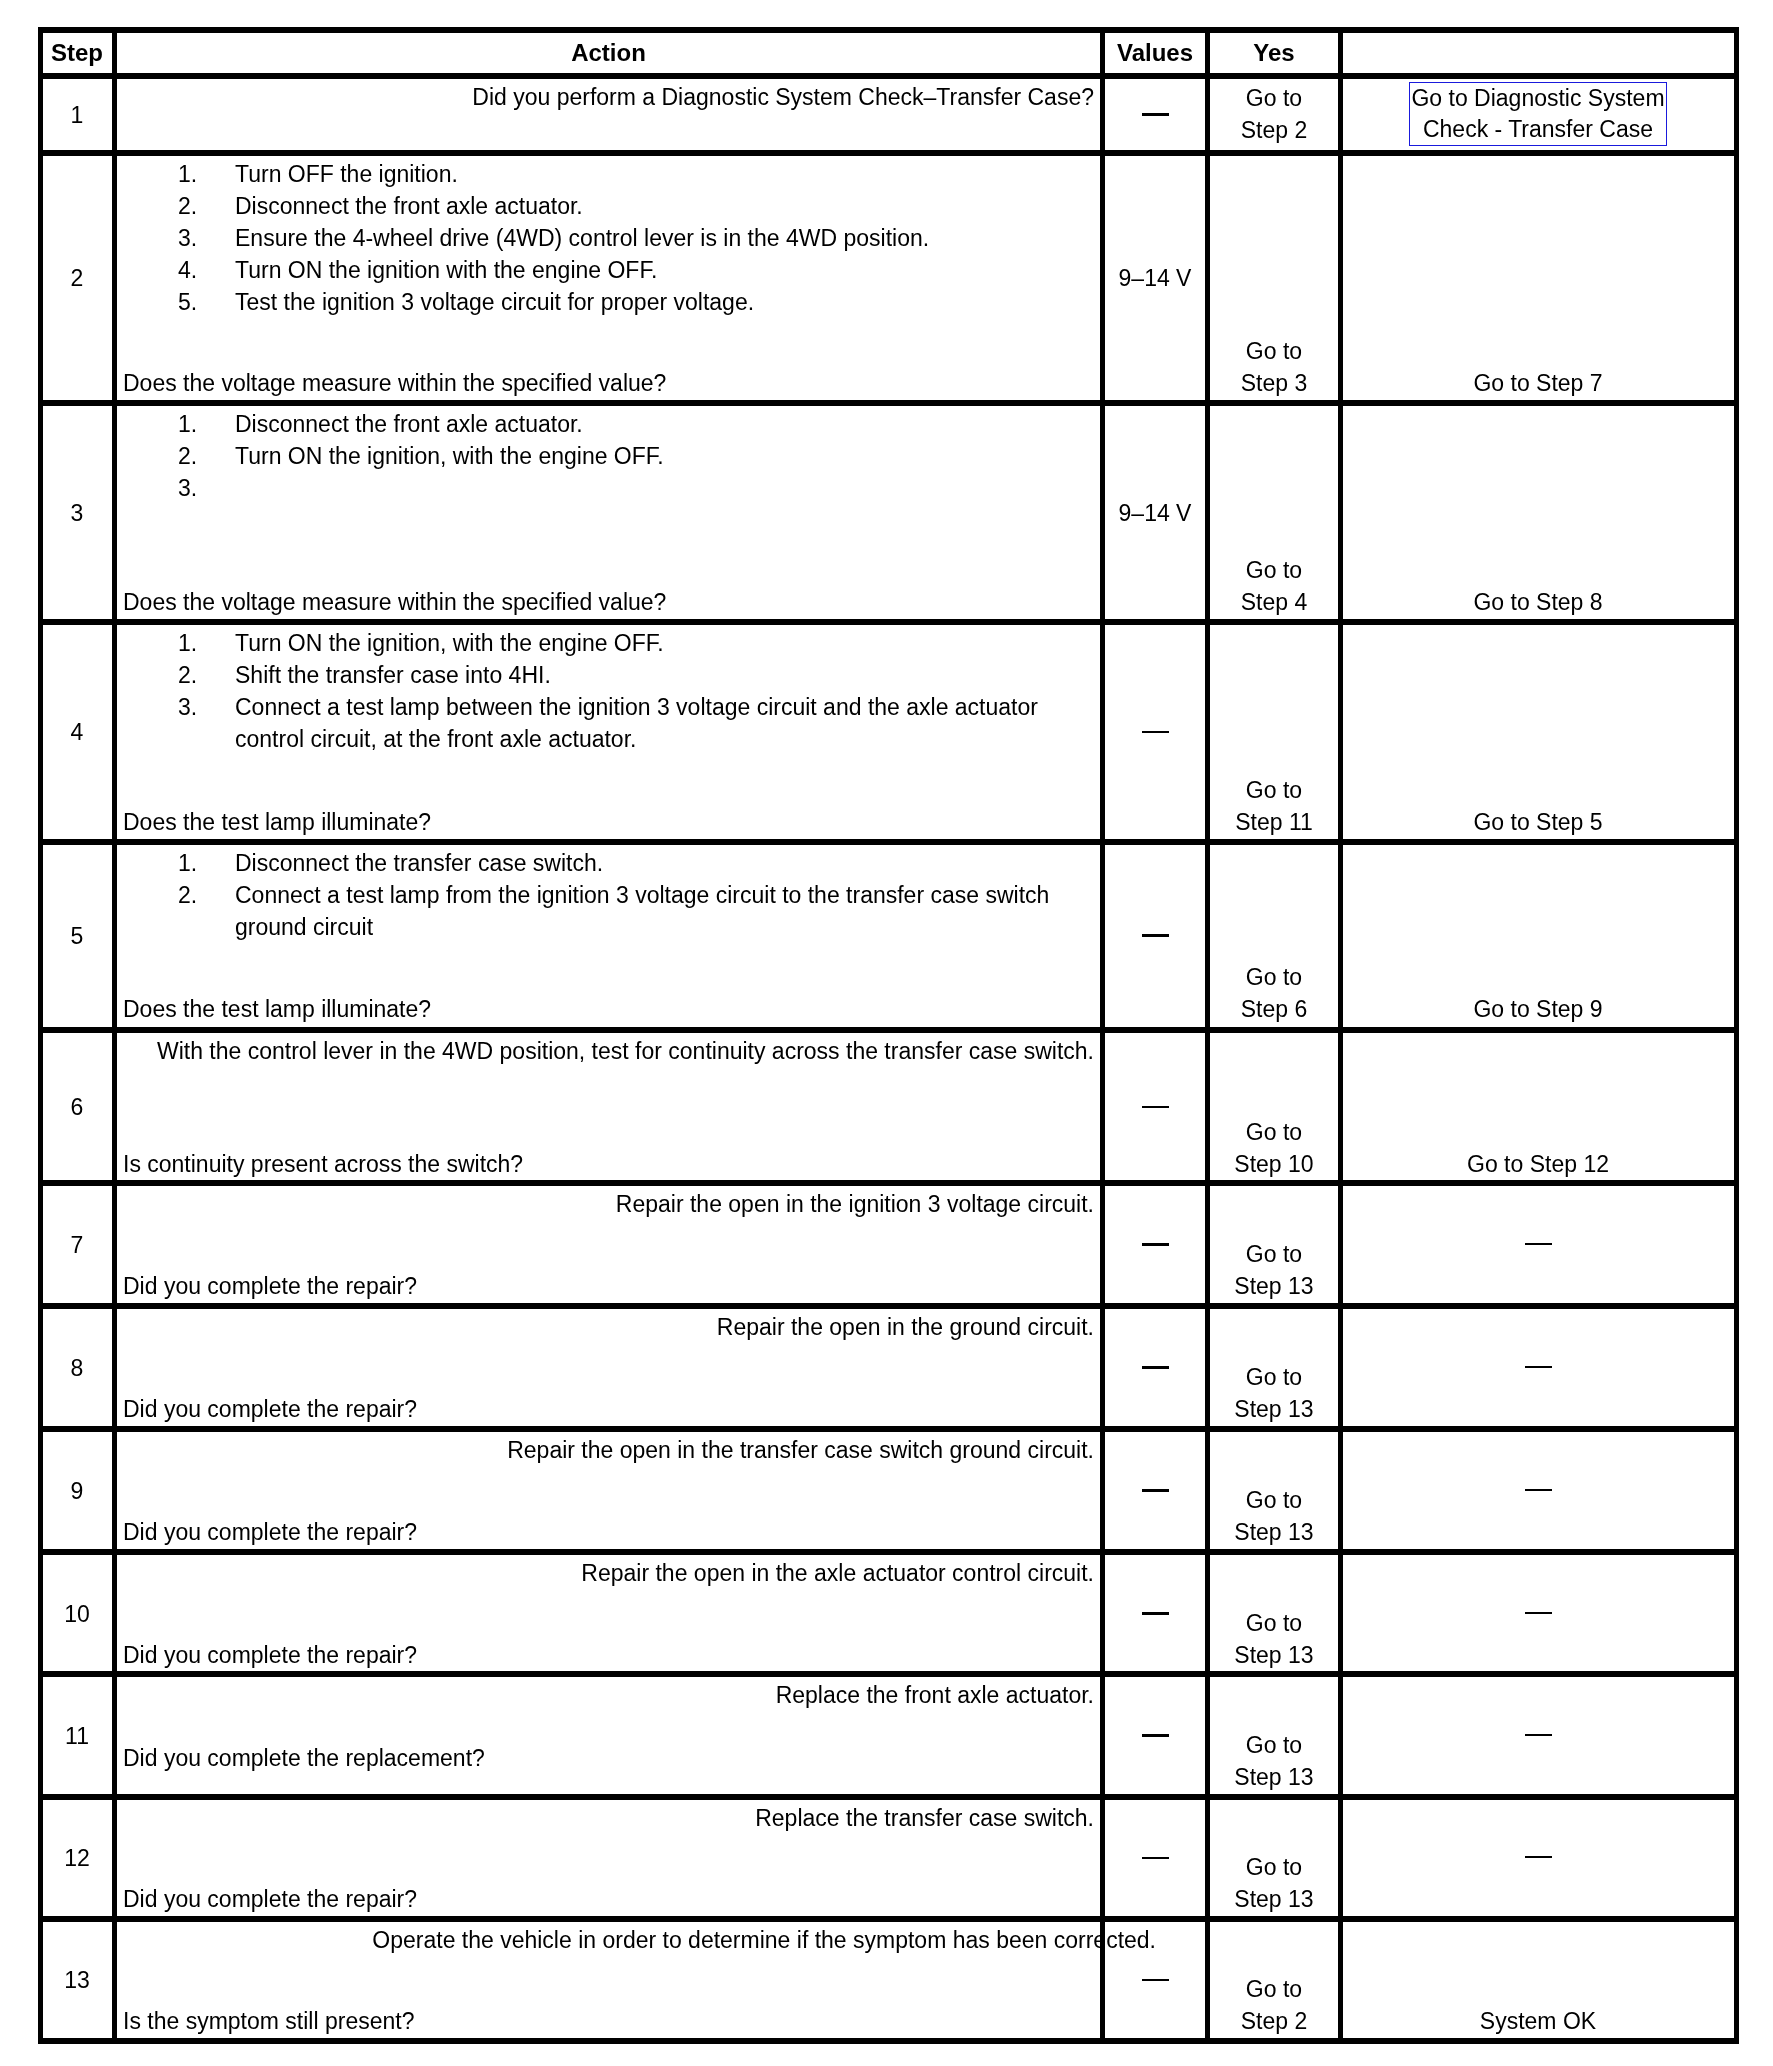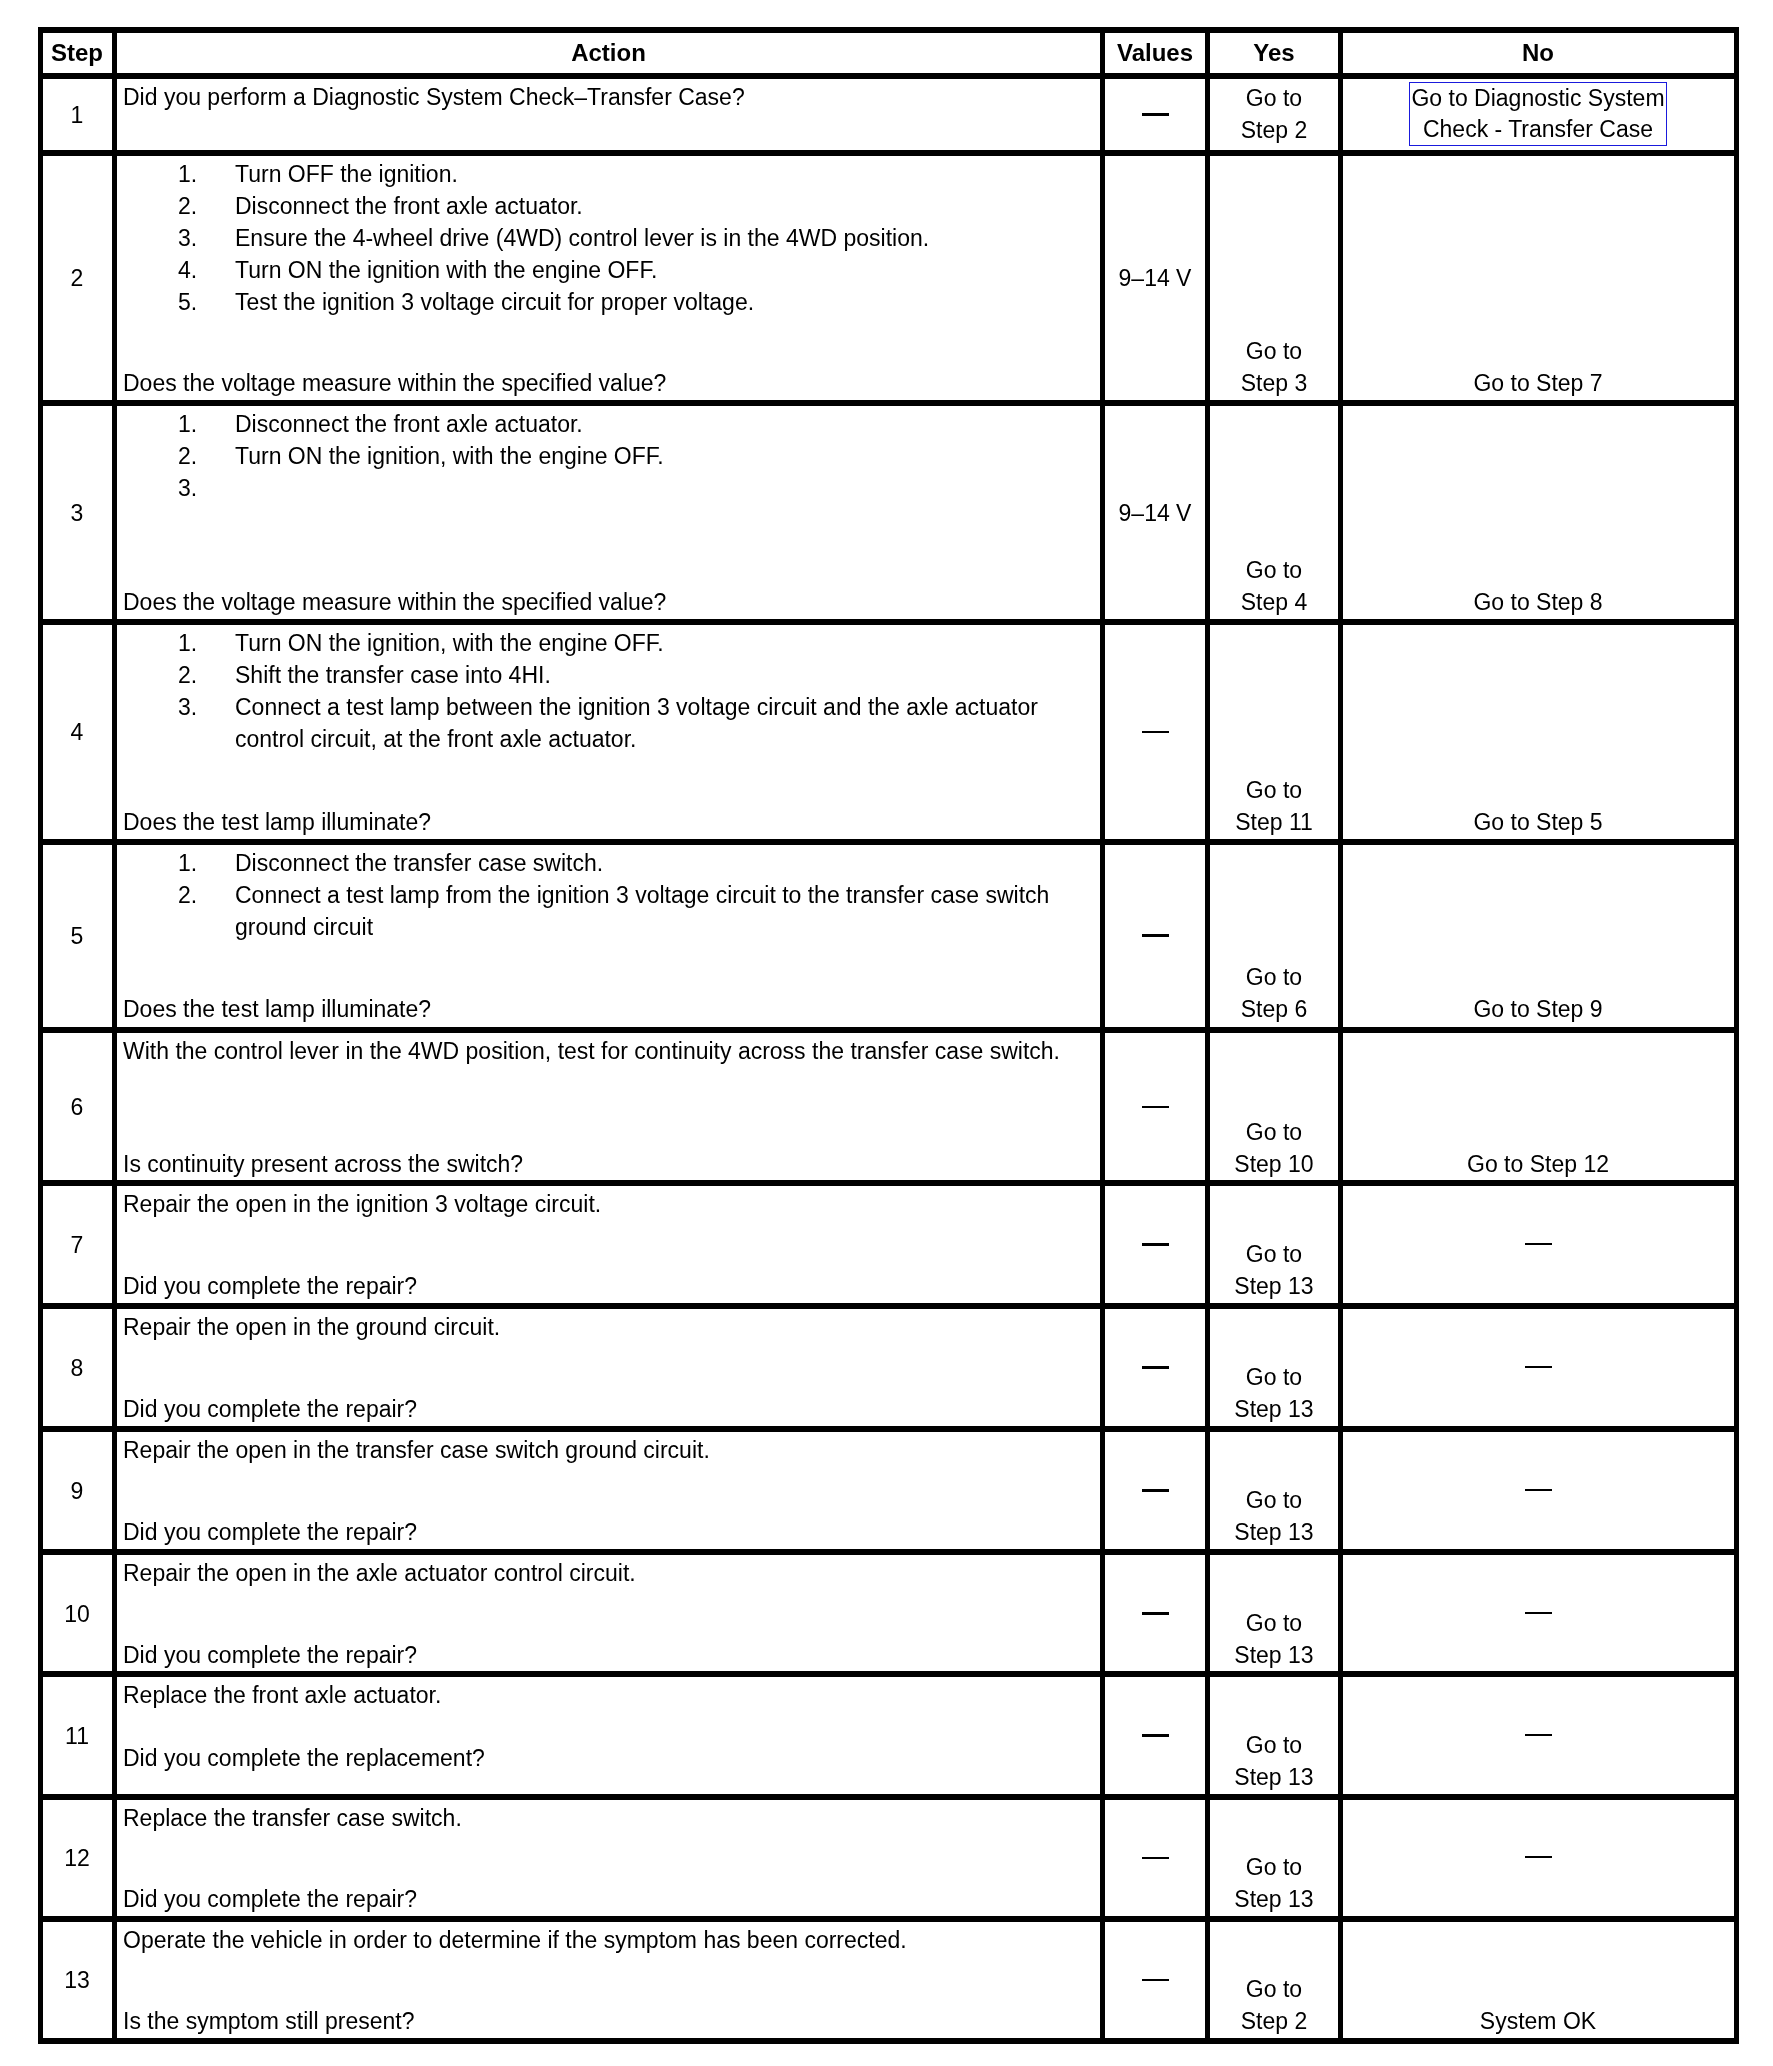--- a/index.html
+++ b/index.html
@@ -5,21 +5,21 @@
   html, body { margin:0; padding:0; background:#ffffff; }
   body { width:1773px; height:2066px; position:relative; overflow:hidden;
          font-family:"Liberation Sans", sans-serif; color:#000; }
   #diag-table { position:absolute; left:0; top:0; width:1773px; height:2066px; }
   .hline { position:absolute; background:#000; height:6px; left:38px; width:1701px; }
   .vline { position:absolute; background:#000; width:5.2px; }
   .cell { position:absolute; box-sizing:border-box; font-size:23px; line-height:32px; }
   .hdr { font-weight:bold; font-size:24px; display:flex; align-items:center; justify-content:center; }
   .center { display:flex; align-items:center; justify-content:center; text-align:center; }
   .action { padding:1.5px 6px 0 6px; }
-  .action .intro { display:block; }
+  .action .intro { display:block;text-align:right; }
   .action ol { list-style:none; margin:0; padding:0; }
   .action li { position:relative; padding-left:112px; }
   .action li .num { position:absolute; left:55px; }
   .action .question { position:absolute; left:6px; bottom:1.5px; }
   .yes { display:flex; flex-direction:column; justify-content:flex-end; align-items:center; text-align:center; padding-bottom:1.5px; }
   .yes.mid { justify-content:center; }
   .no { display:flex; align-items:flex-end; justify-content:center; text-align:center; padding-bottom:1.5px; }
   .no.mid { align-items:center; }
   .dash { display:inline-block; width:27px; height:2.2px; background:#000; }
   .link-box { border:1.5px solid #1a1adc; padding:0 1.5px; line-height:31px; text-align:center; }
@@ -27,21 +27,20 @@
 </style>
 </head>
 <body>
 
 <div id="diag-table">
 
   <div class="cell hdr" style="left:43px; top:33px; width:68px; height:40px;">Step</div>
   <div class="cell hdr" style="left:117px; top:33px; width:983px; height:40px;">Action</div>
   <div class="cell hdr" style="left:1105px; top:33px; width:100px; height:40px;">Values</div>
   <div class="cell hdr" style="left:1210px; top:33px; width:128px; height:40px;">Yes</div>
-  <div class="cell hdr" style="left:1343px; top:33px; width:390px; height:40px;">No</div>
   <div id="rows-host">
       <div>
         <div class="cell center" style="left: 43px; top: 79px; width: 68px; height: 71px;">1</div>
         <div class="cell action" style="left: 117px; top: 79px; width: 983px; height: 71px;">
           <span class="intro" style="line-height: 32px;">Did you perform a Diagnostic System Check–Transfer Case?</span>
         </div>
         <div class="cell values" style="left: 1105px; top: 79px; width: 100px; height: 71px;">
           <span class="dash" style="margin-top: 0px;"></span>
         </div>
         <div class="cell yes mid" style="left: 1210px; top: 79px; width: 128px; height: 71px;">

